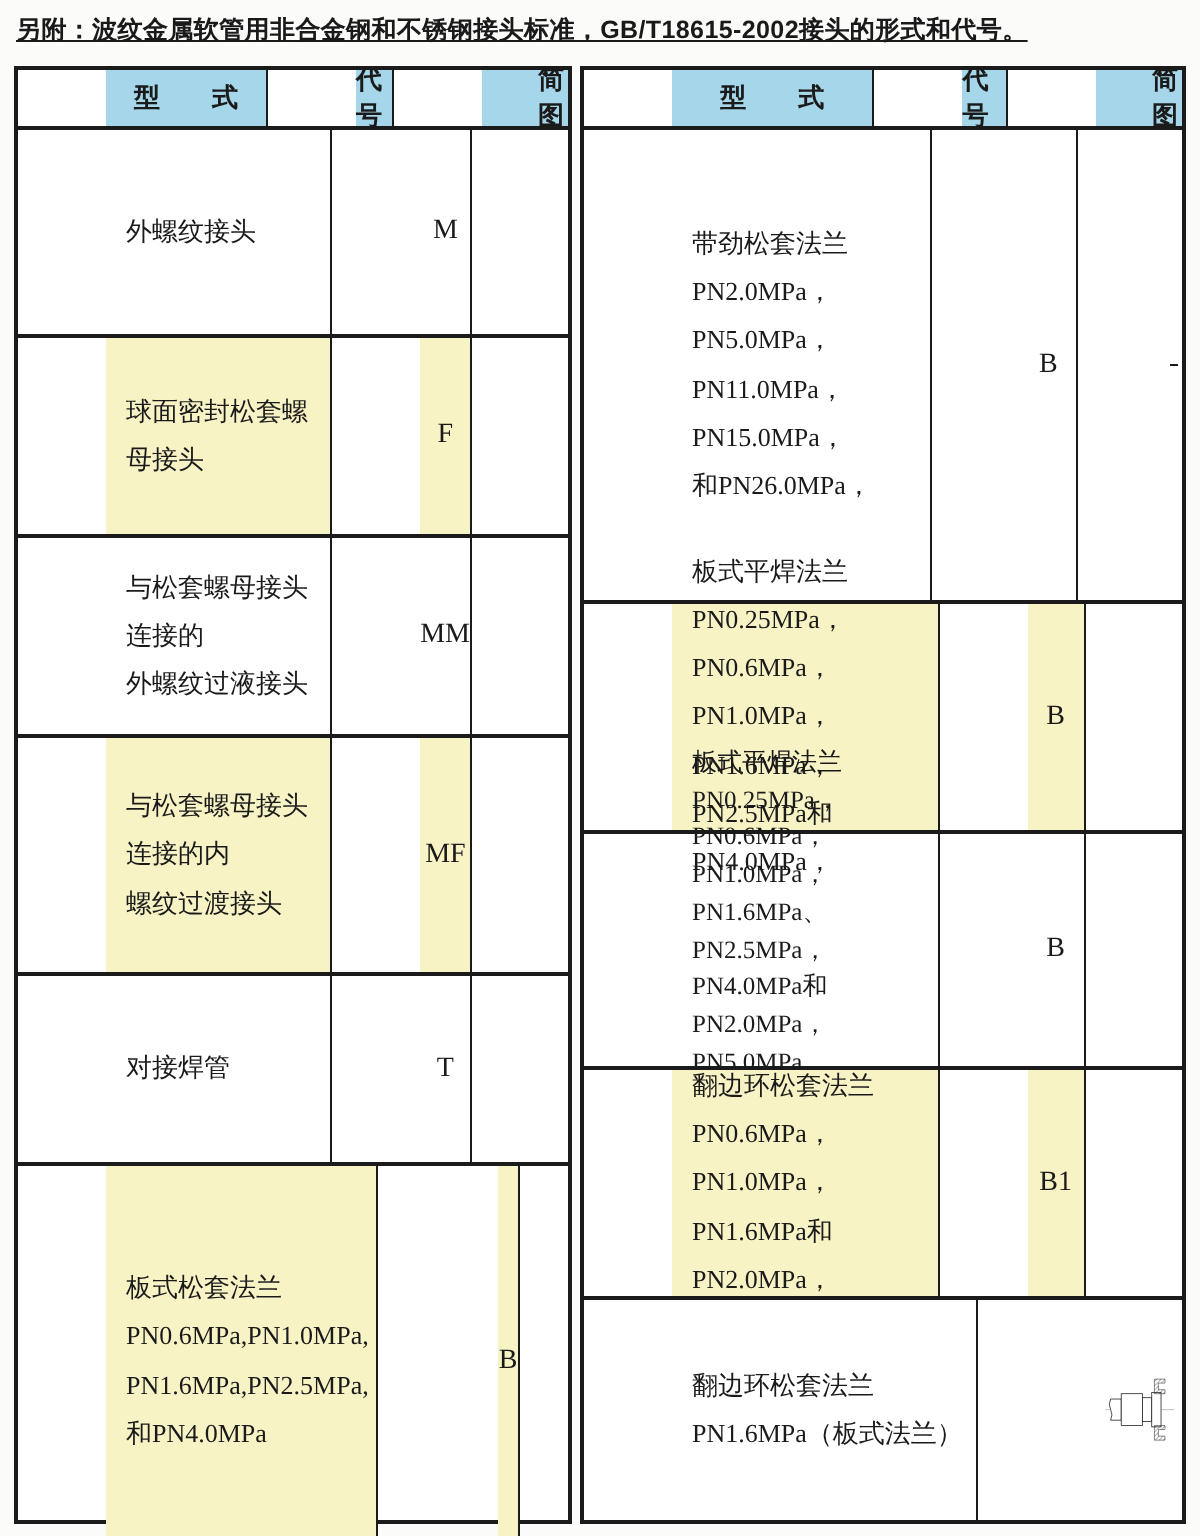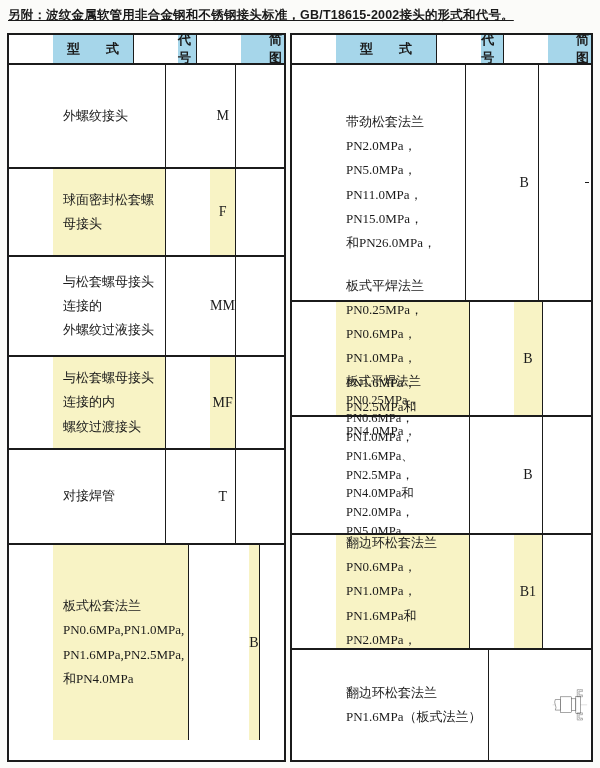--- a/index.html
+++ b/index.html
@@ -68,21 +68,21 @@
         <rect class="ln" x="58" y="16" width="18" height="62"></rect>
         <line class="fc" x1="58" y1="28" x2="76" y2="28"></line>
         <line class="fc" x1="58" y1="68" x2="76" y2="68"></line>
         <rect class="ln" x="76" y="30" width="24" height="34"></rect>
         <path class="ht" d="M76,50 H100 V66 H88 V58 H76 Z"></path>
         <rect class="ht" x="80" y="64" width="10" height="8"></rect>
       </svg>
     </div>
   </div>
 
-  <div class="row" style="height:88px">
+  <div class="row" style="height:100px">
     <div class="cell c1 type ylw">球面密封松套螺母接头</div>
     <div class="cell c2 code ylw">F</div>
     <div class="cell c3 diag">
       <svg class="dg" viewBox="0 0 110 100">
         <line class="cl" x1="2" y1="50" x2="108" y2="50"></line>
         <path class="ln" d="M30,30 H14 Q9,40 14,50 Q19,60 14,70 H30 Z"></path>
         <rect class="ln" x="30" y="24" width="24" height="52"></rect>
         <rect class="ln" x="54" y="30" width="10" height="40"></rect>
         <rect class="ln" x="64" y="12" width="32" height="70"></rect>
         <line class="fc" x1="64" y1="24" x2="96" y2="24"></line>
@@ -104,21 +104,21 @@
         <rect class="ln" x="48" y="10" width="18" height="80"></rect>
         <line class="fc" x1="48" y1="22" x2="66" y2="22"></line>
         <line class="fc" x1="48" y1="78" x2="66" y2="78"></line>
         <rect class="ln" x="66" y="24" width="34" height="52"></rect>
         <line class="fc" x1="94" y1="24" x2="94" y2="76"></line>
         <path class="ht" d="M20,50 H98 V62 H72 V72 H60 V62 H20 Z"></path>
       </svg>
     </div>
   </div>
 
-  <div class="row" style="height:93px">
+  <div class="row" style="height:119px">
     <div class="cell c1 type ylw">与松套螺母接头连接的内
 螺纹过渡接头</div>
     <div class="cell c2 code ylw">MF</div>
     <div class="cell c3 diag">
       <svg class="dg" viewBox="0 0 110 100">
         <line class="cl" x1="2" y1="50" x2="108" y2="50"></line>
         <rect class="ln" x="22" y="22" width="28" height="48"></rect>
         <line class="fc" x1="28" y1="22" x2="28" y2="70"></line>
         <rect class="ln" x="50" y="10" width="42" height="70"></rect>
         <line class="fc" x1="50" y1="22" x2="92" y2="22"></line>

